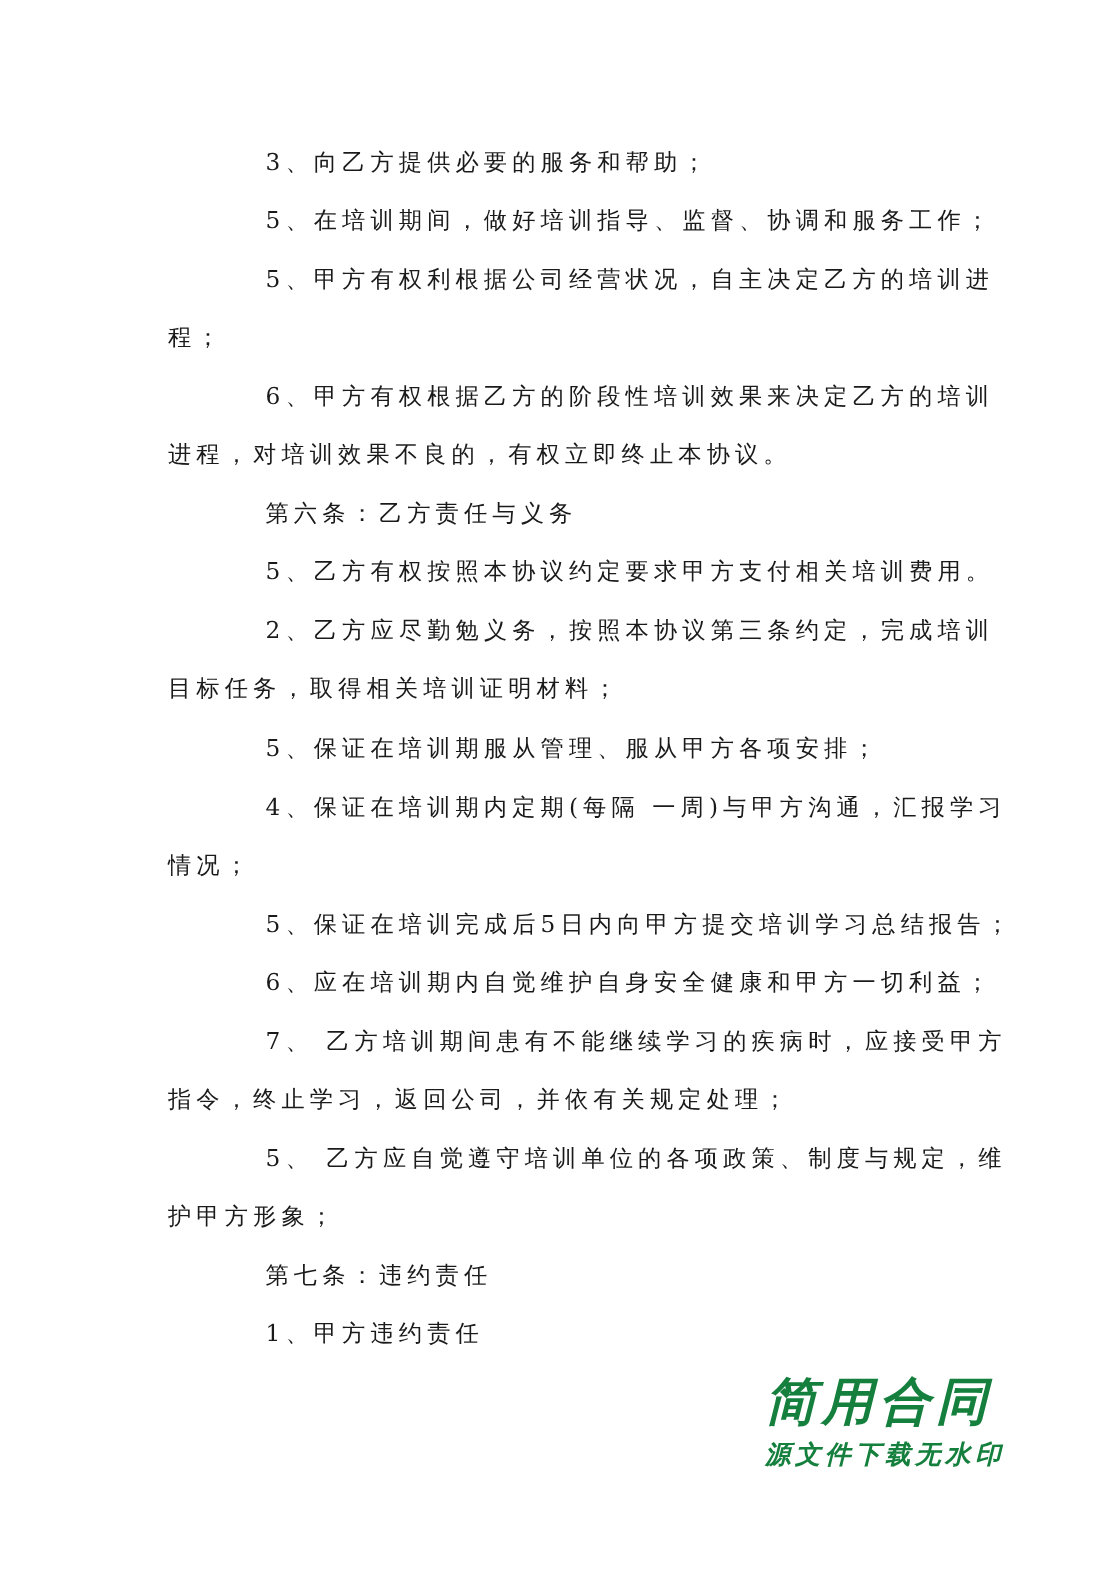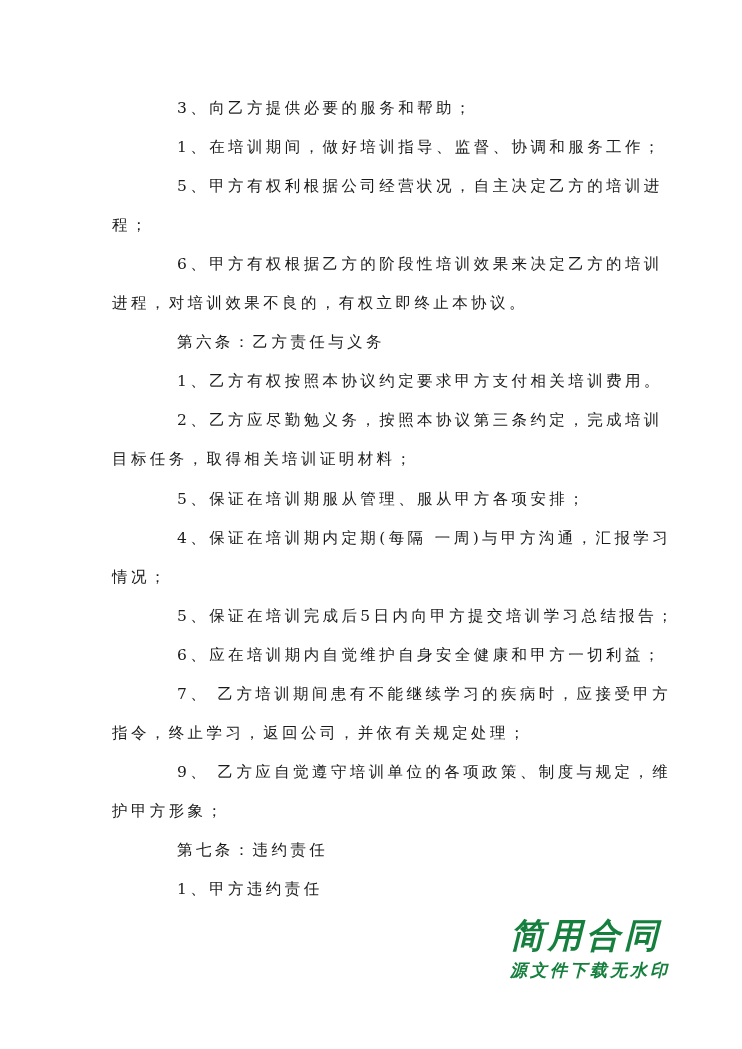--- a/index.html
+++ b/index.html
@@ -50,37 +50,37 @@
       line-height: 30px;
       display: block;
       margin-top: 0;
     }
   </style>
 </head>
 <body>
 
 <div class="page">
   <div class="line indent" style="top:98px">3、向乙方提供必要的服务和帮助；</div>
-  <div class="line indent" style="top:137px">1、在培训期间，做好培训指导、监督、协调和服务工作；</div>
+  <div class="line indent" style="top:137px">5、在培训期间，做好培训指导、监督、协调和服务工作；</div>
   <div class="line indent" style="top:176px">5、甲方有权利根据公司经营状况，自主决定乙方的培训进</div>
   <div class="line cont" style="top:215px">程；</div>
   <div class="line indent" style="top:254px">6、甲方有权根据乙方的阶段性培训效果来决定乙方的培训</div>
   <div class="line indent" style="top:332px">第六条：乙方责任与义务</div>
   <div class="line cont" style="top:293px">进程，对培训效果不良的，有权立即终止本协议。</div>
-  <div class="line indent" style="top:371px">1、乙方有权按照本协议约定要求甲方支付相关培训费用。</div>
+  <div class="line indent" style="top:371px">5、乙方有权按照本协议约定要求甲方支付相关培训费用。</div>
   <div class="line indent" style="top:410px">2、乙方应尽勤勉义务，按照本协议第三条约定，完成培训</div>
   <div class="line cont" style="top:449px">目标任务，取得相关培训证明材料；</div>
   <div class="line indent" style="top:489px">5、保证在培训期服从管理、服从甲方各项安排；</div>
   <div class="line indent" style="top:528px">4、保证在培训期内定期(每隔 一周)与甲方沟通，汇报学习</div>
   <div class="line cont" style="top:567px">情况；</div>
   <div class="line indent" style="top:606px">5、保证在培训完成后5日内向甲方提交培训学习总结报告；</div>
   <div class="line indent" style="top:645px">6、应在培训期内自觉维护自身安全健康和甲方一切利益；</div>
   <div class="line indent" style="top:684px">7、 乙方培训期间患有不能继续学习的疾病时，应接受甲方</div>
   <div class="line cont" style="top:723px">指令，终止学习，返回公司，并依有关规定处理；</div>
-  <div class="line indent" style="top:762px">9、 乙方应自觉遵守培训单位的各项政策、制度与规定，维</div>
+  <div class="line indent" style="top:762px">5、 乙方应自觉遵守培训单位的各项政策、制度与规定，维</div>
   <div class="line cont" style="top:801px">护甲方形象；</div>
   <div class="line indent" style="top:840px">第七条：违约责任</div>
   <div class="line indent" style="top:879px">1、甲方违约责任</div>
 
   <div class="watermark">
     <span class="wm-title">简用合同</span>
     <span class="wm-sub">源文件下载无水印</span>
   </div>
 </div>
 

